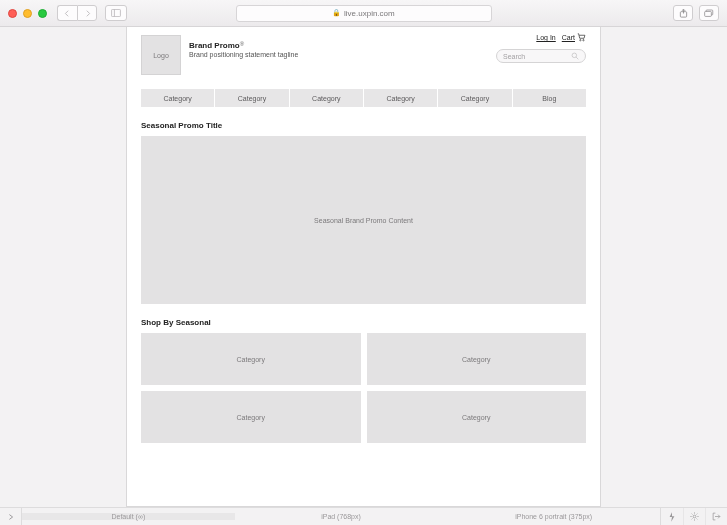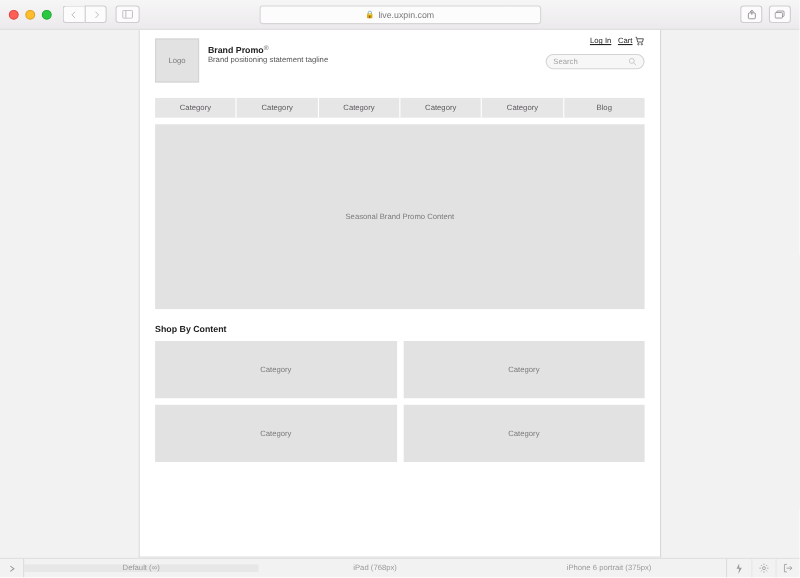--- a/index.html
+++ b/index.html
@@ -228,25 +228,26 @@
           <span>Category</span>
         </div>
       <div class="nav-item">
           <span>Category</span>
         </div>
       <div class="nav-item">
           <span>Blog</span>
         </div>
     </div>
 
+    <div class="section-title">Seasonal Promo Title</div>
     <div class="promo-box">
       <span>Seasonal Brand Promo Content</span>
     </div>
 
-    <div class="section-title">Shop By Content</div>
+    <div class="section-title">Shop By Seasonal</div>
     <div class="cat-grid">
       <div class="cat-box">
           <span>Category</span>
         </div>
       <div class="cat-box">
           <span>Category</span>
         </div>
       <div class="cat-box">
           <span>Category</span>
         </div>

